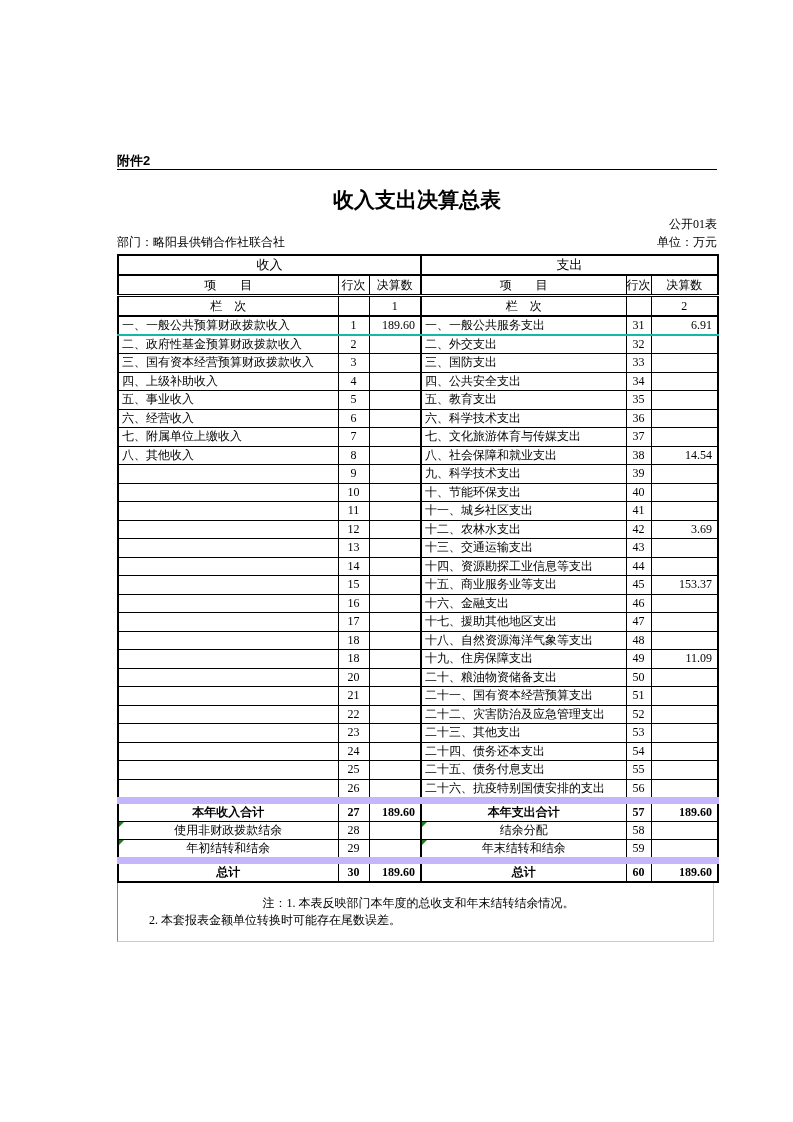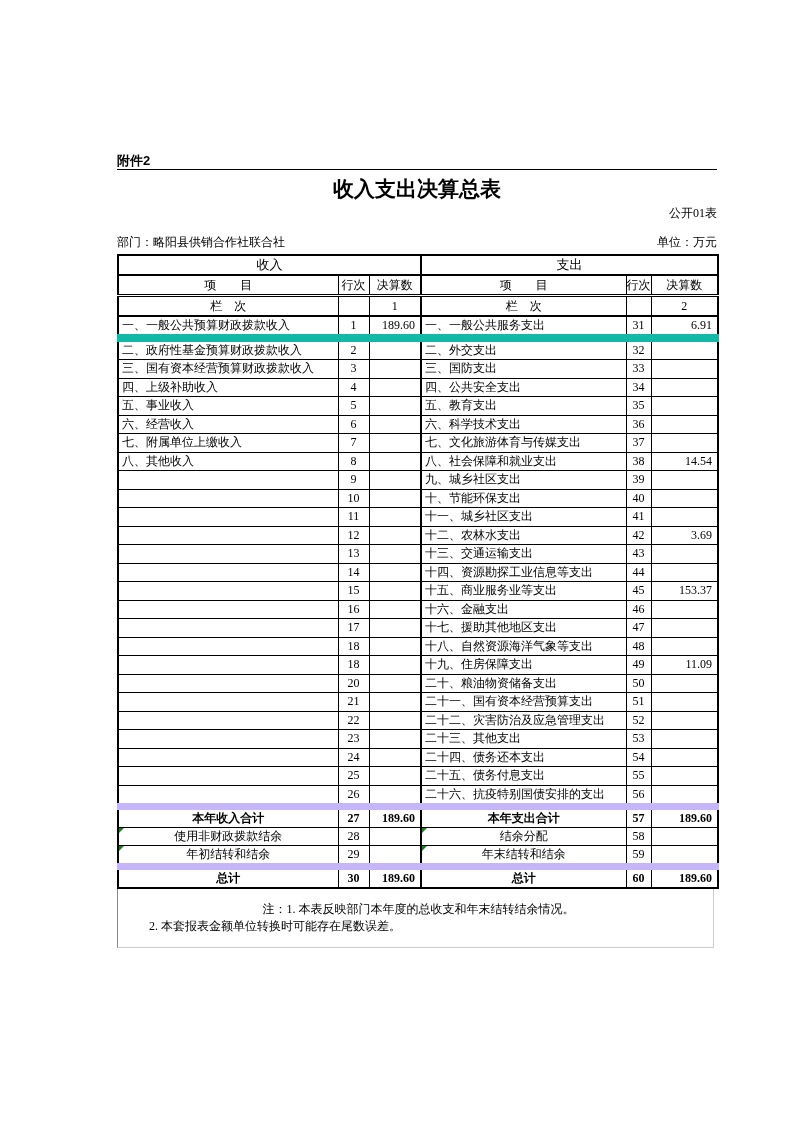--- a/index.html
+++ b/index.html
@@ -6,38 +6,38 @@
   body{
     width:793px;height:1122px;background:#ffffff;position:relative;
     font-family:"Liberation Serif","DejaVu Serif",serif;color:#000;
   }
   .content{position:absolute;left:117px;top:12px;width:600px;}
   .attachment{
     margin-top:140px;font-family:"Liberation Sans","DejaVu Sans",sans-serif;
     font-weight:bold;font-size:13px;height:17px;line-height:17px;
     border-bottom:1px solid #000;
   }
-  .doc-title{margin-top:6px;text-align:center;font-size:21px;font-weight:bold;height:26px;line-height:26px;}
+  .doc-title{margin-top:17px;text-align:center;font-size:21px;font-weight:bold;height:26px;line-height:26px;}
   .table-code{margin-top:4px;text-align:right;font-size:12px;height:14px;line-height:14px;}
-  .meta-row{margin-top:14px;display:flex;justify-content:space-between;font-size:12px;height:16px;line-height:16px;}
+  .meta-row{margin-top:3px;display:flex;justify-content:space-between;font-size:12px;height:16px;line-height:16px;}
   .meta-row div{white-space:nowrap;}
   table{
     margin-top:4px;border-collapse:collapse;table-layout:fixed;width:600px;
     border:2px solid #000;font-size:12px;
   }
   th,td{border:1px solid #000;overflow:hidden;white-space:nowrap;padding:0;vertical-align:middle;}
   thead .sec-row th{border-bottom:2px solid #000;font-weight:normal;font-size:13px;height:16px;text-align:center;}
   thead .col-row th{border-bottom:3px double #000;font-weight:normal;height:18px;text-align:center;}
   thead .lan-row td{border-bottom:2px solid #000;height:18px;text-align:center;}
   tbody tr{height:18.5px;}
   td.item{text-align:left;padding-left:3px;}
   td.num{text-align:center;}
   td.val{text-align:right;padding-right:5px;}
   td.div-l,th.div-l{border-left:2px solid #000;}
-  tr.em-first td{border-bottom:8px solid #14b8a6;}
+  tr.em-first td{border-bottom:2px solid #14b8a6;}
   tr.em-total td{border-top:7px solid #c4b5fd;font-weight:bold;}
   tr.em-total td.item{text-align:center;padding-left:0;}
   tr.em-carry td.item{text-align:center;padding-left:0;position:relative;}
   .marker{
     position:absolute;left:0;top:0;width:0;height:0;
     border-top:5px solid var(--marker,#1e7e1e);border-right:5px solid transparent;
   }
   .notes-box{
     width:595px;height:46px;border-left:1px solid #8a8a8a;
     border-right:1px solid #cccccc;border-bottom:1px solid #cccccc;
@@ -151,21 +151,21 @@
           <td class="num">8</td>
           <td class="val"></td>
           <td class="item div-l">八、社会保障和就业支出</td>
           <td class="num">38</td>
           <td class="val">14.54</td>
         </tr>
         <tr>
           <td class="item"></td>
           <td class="num">9</td>
           <td class="val"></td>
-          <td class="item div-l">九、城乡社区支出</td>
+          <td class="item div-l">九、科学技术支出</td>
           <td class="num">39</td>
           <td class="val"></td>
         </tr>
         <tr>
           <td class="item"></td>
           <td class="num">10</td>
           <td class="val"></td>
           <td class="item div-l">十、节能环保支出</td>
           <td class="num">40</td>
           <td class="val"></td>

